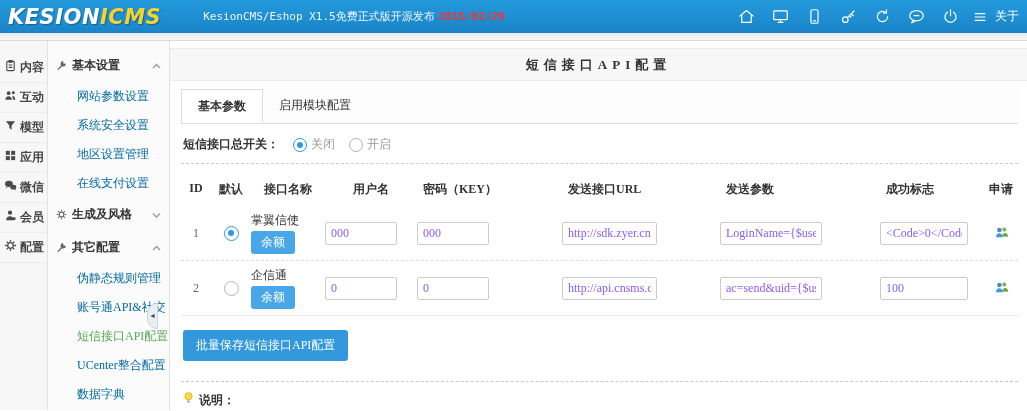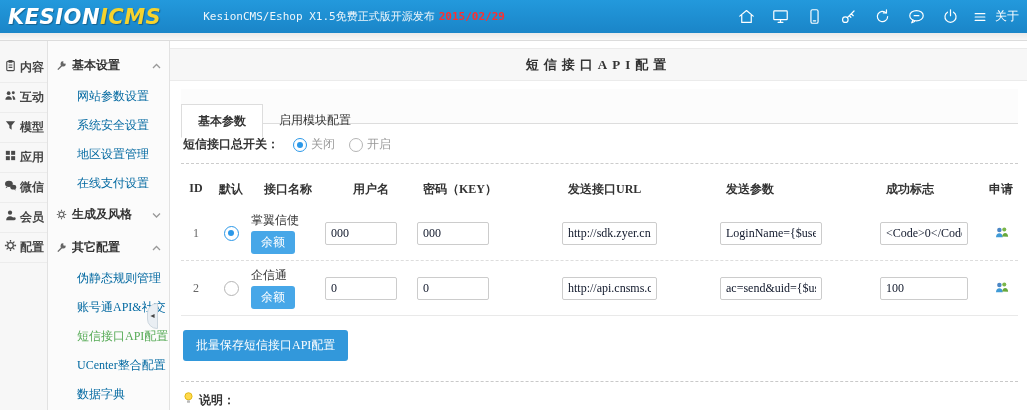--- a/index.html
+++ b/index.html
@@ -38,21 +38,21 @@
                      justify-content:center; font-size:7px; color:#444; cursor:pointer; }
 
   
   .main { flex:1; background:#fff; overflow:hidden; }
   .title-bar { margin-top:7px; height:33px; background:#f7f7f7; border-top:1px solid #ebebeb; border-bottom:1px solid #ebebeb;
                display:flex; align-items:center; justify-content:center; font-size:13px; font-weight:bold;
                letter-spacing:5px; color:#333; }
   .panel { padding:8px 9px 0 11px; }
 
   .tabs { display:flex; border-bottom:1px solid #ddd; background:#fcfcfc; }
-  .tab { padding:8px 16px 7px; font-size:12px; color:#333; cursor:pointer; position:relative; top:15px; }
+  .tab { padding:8px 16px 7px; font-size:12px; color:#333; cursor:pointer; position:relative; top:0; }
   .tab.active { background:#fff; border:1px solid #ddd; border-bottom:1px solid #fff; font-weight:bold; }
 
   .switch-row { display:flex; align-items:center; padding:12px 0 10px 2px; font-size:12px; }
   .switch-label { font-weight:bold; color:#333; }
   .radio-opt { display:flex; align-items:center; gap:4px; color:#999; margin-left:14px; cursor:pointer; }
   .radio { width:14px; height:14px; border:1px solid #b5b5b5; border-radius:50%; background:#fff; position:relative; flex:none; }
   .radio.checked { border-color:#2b98e8; }
   .radio.checked::after { content:""; position:absolute; left:3px; top:3px; width:6px; height:6px; border-radius:50%; background:#2b98e8; }
 
   .grid9 { display:grid; grid-template-columns:30px 40px 74px 92px 145px 158px 160px 105px 32px; }
@@ -60,21 +60,21 @@
   .t-head > div { text-align:center;margin-top:8px; }
   .t-head > div.lft { text-align:left; padding-left:6px; }
   .t-row { align-items:center; padding:6px 0; border-bottom:1px dashed #ddd; font-size:12px; color:#555; }
   .t-row.last { border-bottom:1px solid #e9e9e9; }
   .c-id { text-align:center; color:#666; }
   .c-def { display:flex; justify-content:center; }
   .c-name { color:#333; line-height:16px; }
   .balance-btn { margin-top:3px; background:#47a7e8; color:#fff; border:none; border-radius:3px;
                  padding:3px 10px; font-size:12px; cursor:pointer; font-family:inherit; }
   .c-input input { height:23px; border:1px solid #ccc; border-radius:2px; padding:1px 5px; font-size:12px;
-                   color:#0f172a; font-family:inherit; background:#fff; }
+                   color:#8b5cf6; font-family:inherit; background:#fff; }
   .w72 input { width:72px; } .w95 input { width:95px; } .w100 input { width:102px; } .w86 input { width:88px; }
   .c-apply { display:flex; justify-content:center; cursor:pointer; }
 
   .save-btn { margin:14px 0 20px 2px; background:#3298db; color:#fff; border:none; border-radius:3px;
               padding:7px 13px; font-size:12px; cursor:pointer; font-family:inherit; }
 
   .note { border-top:1px dashed #c9c9c9; border-bottom:1px dashed #c9c9c9; padding:8px 0 10px 2px; }
   .note-title { display:flex; align-items:center; gap:5px; font-size:12px; font-weight:bold; color:#333; padding:2px 0 5px; }
   .note-line { font-size:12px; color:#555; line-height:18px; }
 

